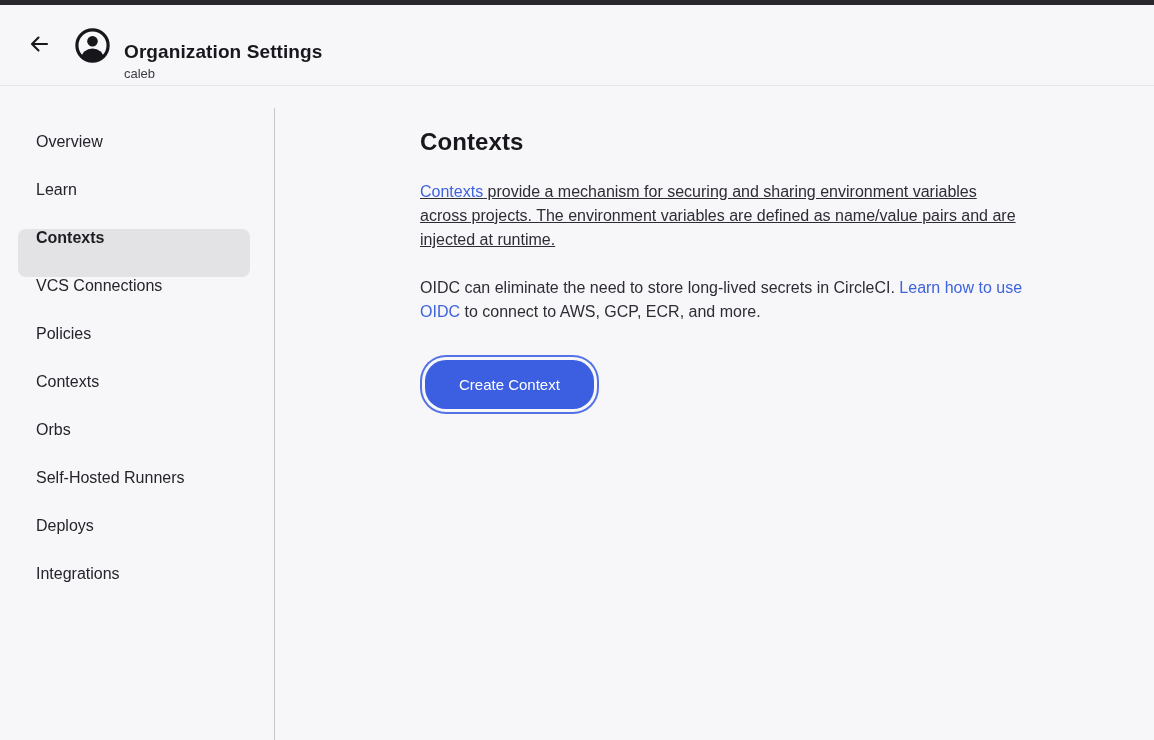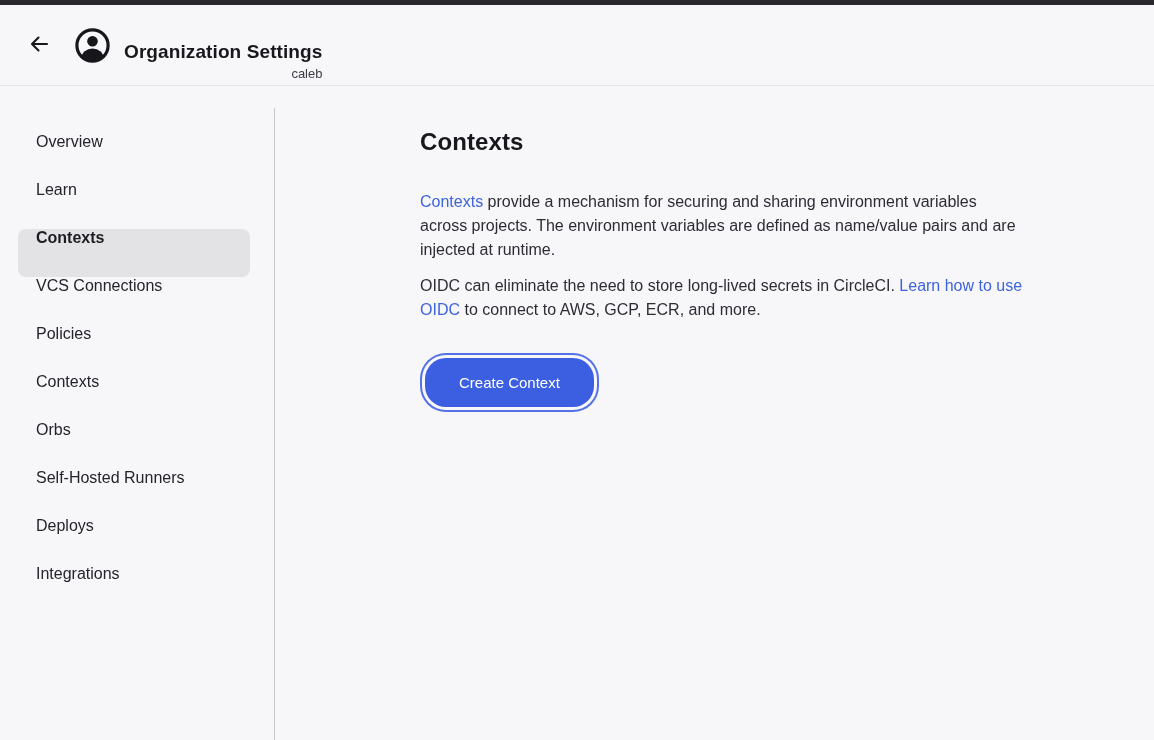--- a/index.html
+++ b/index.html
@@ -34,39 +34,39 @@
     display:flex;align-items:center;
   }
   .back-btn{
     width:40px;height:40px;margin-left:19px;
     display:flex;align-items:center;justify-content:center;
     background:transparent;border:none;cursor:pointer;
   }
   .avatar{margin-left:15px;width:37px;height:37px;display:flex;align-items:center;justify-content:center;}
   .title-block{margin-left:13px;display:flex;flex-direction:column;justify-content:center;}
   .page-title{font-size:19px;font-weight:700;color:var(--text-dark);letter-spacing:.1px;line-height:24px;margin-top:32px;}
-  .page-subtitle{font-size:13px;color:#3c3c44;line-height:17px;margin-top:1px;text-align:right;}
+  .page-subtitle{font-size:13px;color:#3c3c44;line-height:17px;margin-top:1px;}
 
   
   .divider{position:absolute;left:274px;top:108px;bottom:0;width:1px;background:var(--divider);}
   .sidebar{position:absolute;left:0;top:86px;width:274px;padding-top:47px;}
   .nav-item{
     height:48px;margin:0 24px 0 18px;padding-left:18px;
     display:flex;align-items:flex-start;
     font-size:16px;color:#24242b;
     border-radius:8px;cursor:pointer;
   }
   .nav-item.selected{background:var(--selected-bg);font-weight:700;color:#1c1c22;}
 
   
   .main{position:absolute;left:420px;top:124px;width:605px;}
   .content-heading{font-size:24px;font-weight:600;color:var(--text-dark);line-height:36px;letter-spacing:.1px;}
   .main p{font-size:16px;line-height:24px;color:var(--text-body);}
-  .p1{margin-top:30px;}
-  .p2{margin-top:12px;}
+  .p1{margin-top:20px;text-decoration:underline;}
+  .p2{margin-top:24px;}
   a.inline-link{color:var(--link);text-decoration:none;cursor:pointer;}
 
   .btn-row{margin-top:36px;}
   .create-btn{
     display:inline-block;
     height:49px;padding:0 34px;
     background:var(--accent);
     color:#ffffff;font-size:15px;font-family:inherit;
     border:none;border-radius:21px;cursor:pointer;
     box-shadow:0 0 0 3px var(--page-bg),0 0 0 5px var(--ring);

